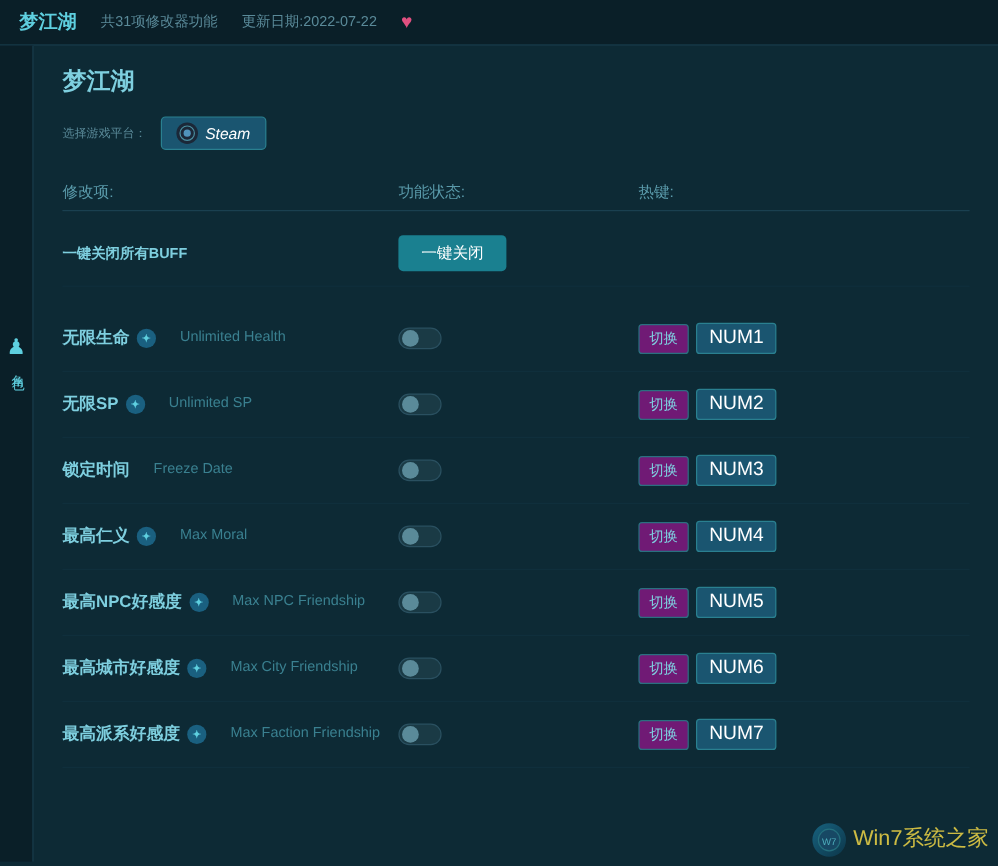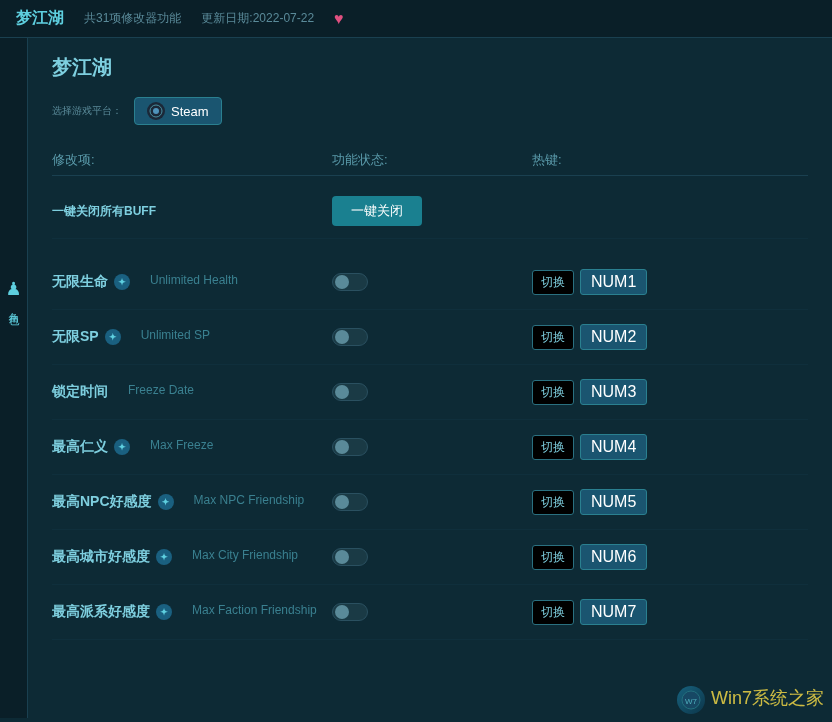--- a/index.html
+++ b/index.html
@@ -109,20 +109,21 @@
       background: #1a5570;
       border: 1px solid #2a8090;
       border-radius: 4px;
       padding: 4px 12px;
       display: flex;
       align-items: center;
       gap: 6px;
       cursor: pointer;
       color: #ffffff;
       font-size: 13px;
+      font-style: italic;
     }
     .steam-logo {
       width: 18px;
       height: 18px;
       background: #1b2838;
       border-radius: 50%;
       display: flex;
       align-items: center;
       justify-content: center;
       font-size: 10px;
@@ -228,21 +229,21 @@
       transition: left 0.2s;
     }
 
     
     .hotkey-wrapper {
       display: flex;
       align-items: center;
       gap: 6px;
     }
     .hotkey-switch {
-      background: #000000;
+      background: #701a75;
       border: 1px solid #2a7080;
       border-radius: 3px;
       padding: 3px 8px;
       color: #7ecfdf;
       font-size: 12px;
       cursor: pointer;
     }
     .hotkey-key {
       background: #1a5570;
       border: 1px solid #2a8090;
@@ -376,21 +377,21 @@
             <button class="hotkey-switch">切换</button>
             <button class="hotkey-key">NUM3</button>
           </div>
         </div>
         <div class="feature-row">
           <div class="feature-name">
             <div class="feature-name-zh">
               <span>最高仁义</span>
               <span class="star-badge">✦</span>
             </div>
-            <div class="feature-name-en">Max Freeze</div>
+            <div class="feature-name-en">Max Moral</div>
           </div>
           <div class="toggle-wrapper">
             <div class="toggle">
               <div class="toggle-knob"></div>
             </div>
           </div>
           <div class="hotkey-wrapper">
             <button class="hotkey-switch">切换</button>
             <button class="hotkey-key">NUM4</button>
           </div>

